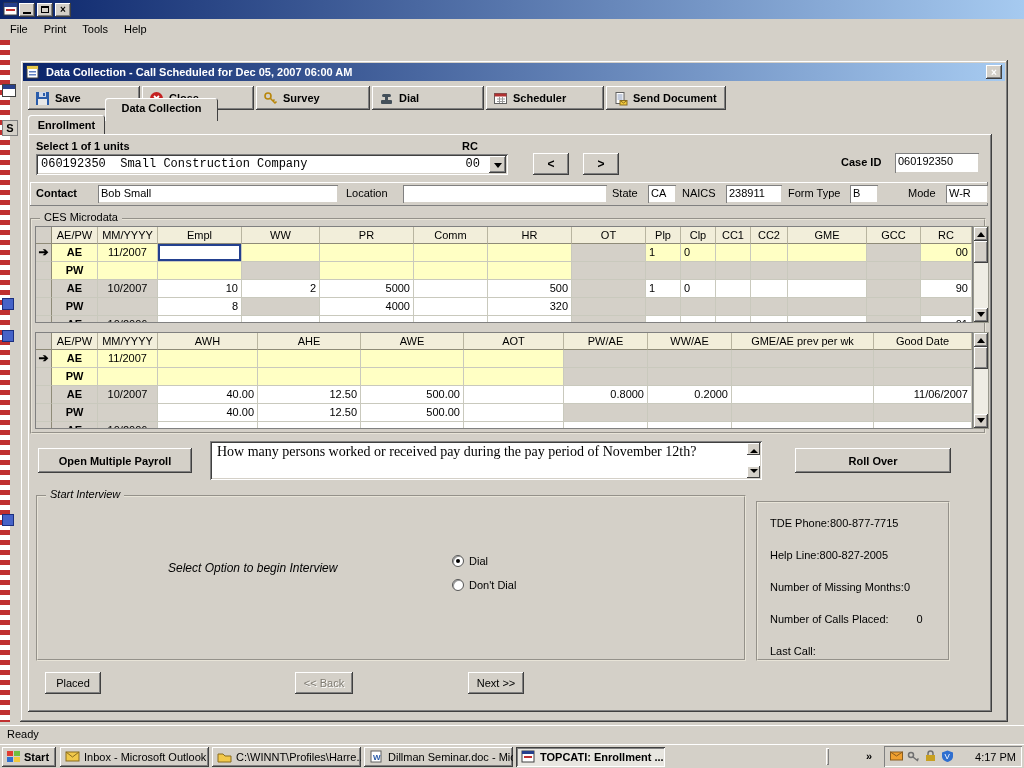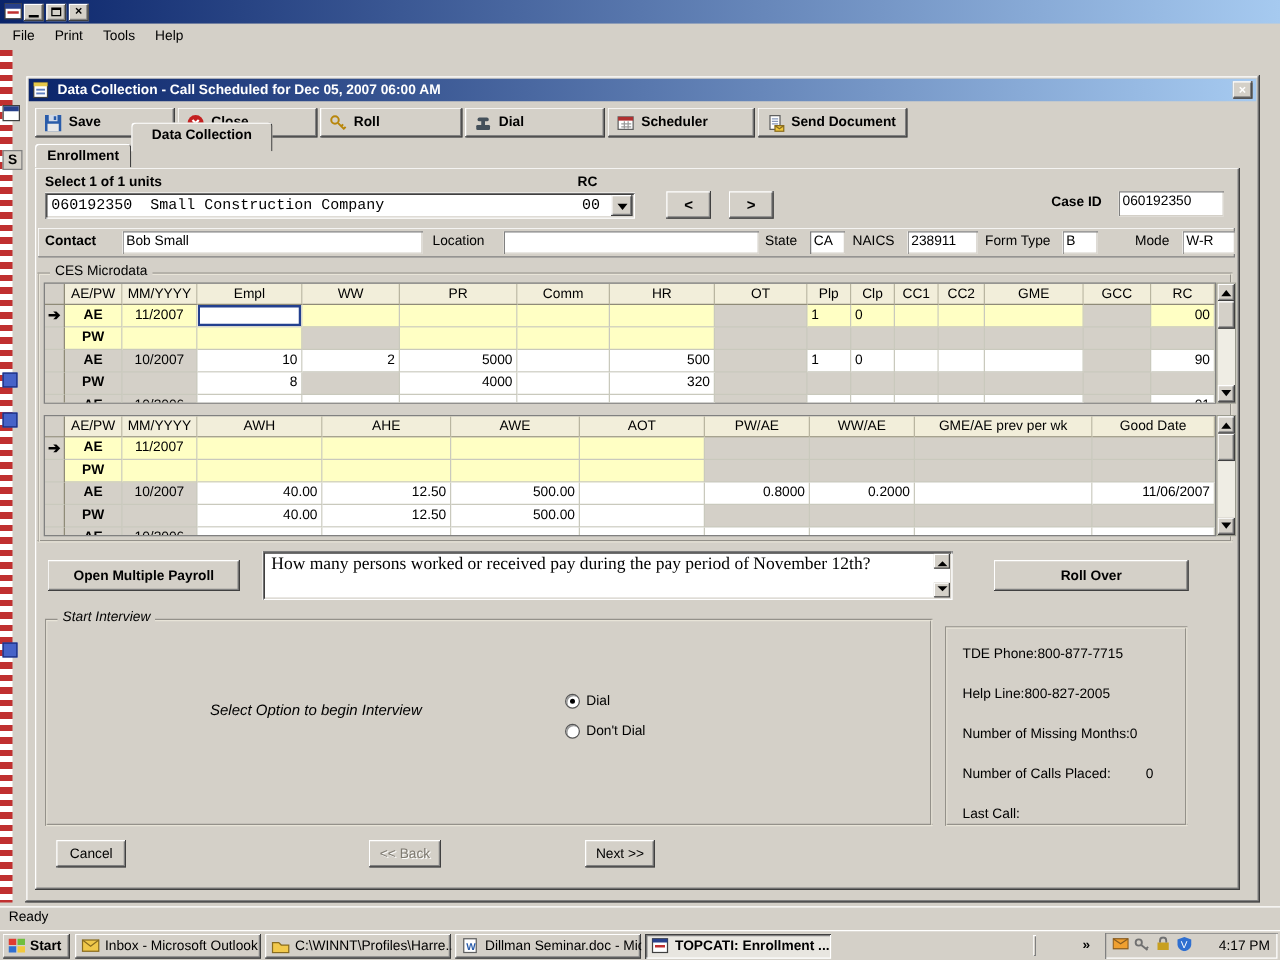--- a/index.html
+++ b/index.html
@@ -198,21 +198,21 @@
             <circle cx="7.5" cy="7.5" r="6.5" fill="#c42020"></circle>
             <path d="M5 5l5 5M10 5l-5 5" stroke="#fff" stroke-width="1.8"></path>
           </svg></span>
       <span>Close</span>
     </button>
     <button class="tbtn btn3d" style="left:236px;width:114px">
       <span class="ticon16"><svg width="15" height="15">
             <circle cx="5" cy="5" r="3" fill="none" stroke="#b8860b" stroke-width="1.6"></circle>
             <path d="M7.5 7.5l5 5M12 12l1.5-1.5M10 10l1.5-1.5" stroke="#b8860b" stroke-width="1.6"></path>
           </svg></span>
-      <span>Roll</span>
+      <span>Survey</span>
     </button>
     <button class="tbtn btn3d" style="left:352px;width:112px">
       <span class="ticon16"><svg width="15" height="15">
             <rect x="2" y="9" width="11" height="4" rx="1" fill="#44505a"></rect>
             <rect x="3" y="3" width="9" height="3" rx="1.5" fill="#44505a"></rect>
             <rect x="6" y="5" width="3" height="5" fill="#44505a"></rect>
           </svg></span>
       <span>Dial</span>
     </button>
     <button class="tbtn btn3d" style="left:466px;width:118px">
@@ -527,21 +527,21 @@
               <span>Number of Calls Placed:</span>
               <span>0</span>
             </div>
             <div class="info-line" style="top: 142px;">
               <span>Last Call:</span>
               <span></span>
             </div>
           </div>
       </div>
 
-      <button class="wizbtn btn3d" style="left:17px;width:56px">Cancel</button>
+      <button class="wizbtn btn3d" style="left:17px;width:56px">Placed</button>
       <button class="wizbtn btn3d disabled" style="left:267px;width:58px">&lt;&lt; Back</button>
       <button class="wizbtn btn3d" style="left:440px;width:56px">Next &gt;&gt;</button>
     </div>
   </div>
 
   <div id="statusbar">
     <span>Ready</span>
   </div>
 
   <div id="taskbar">

